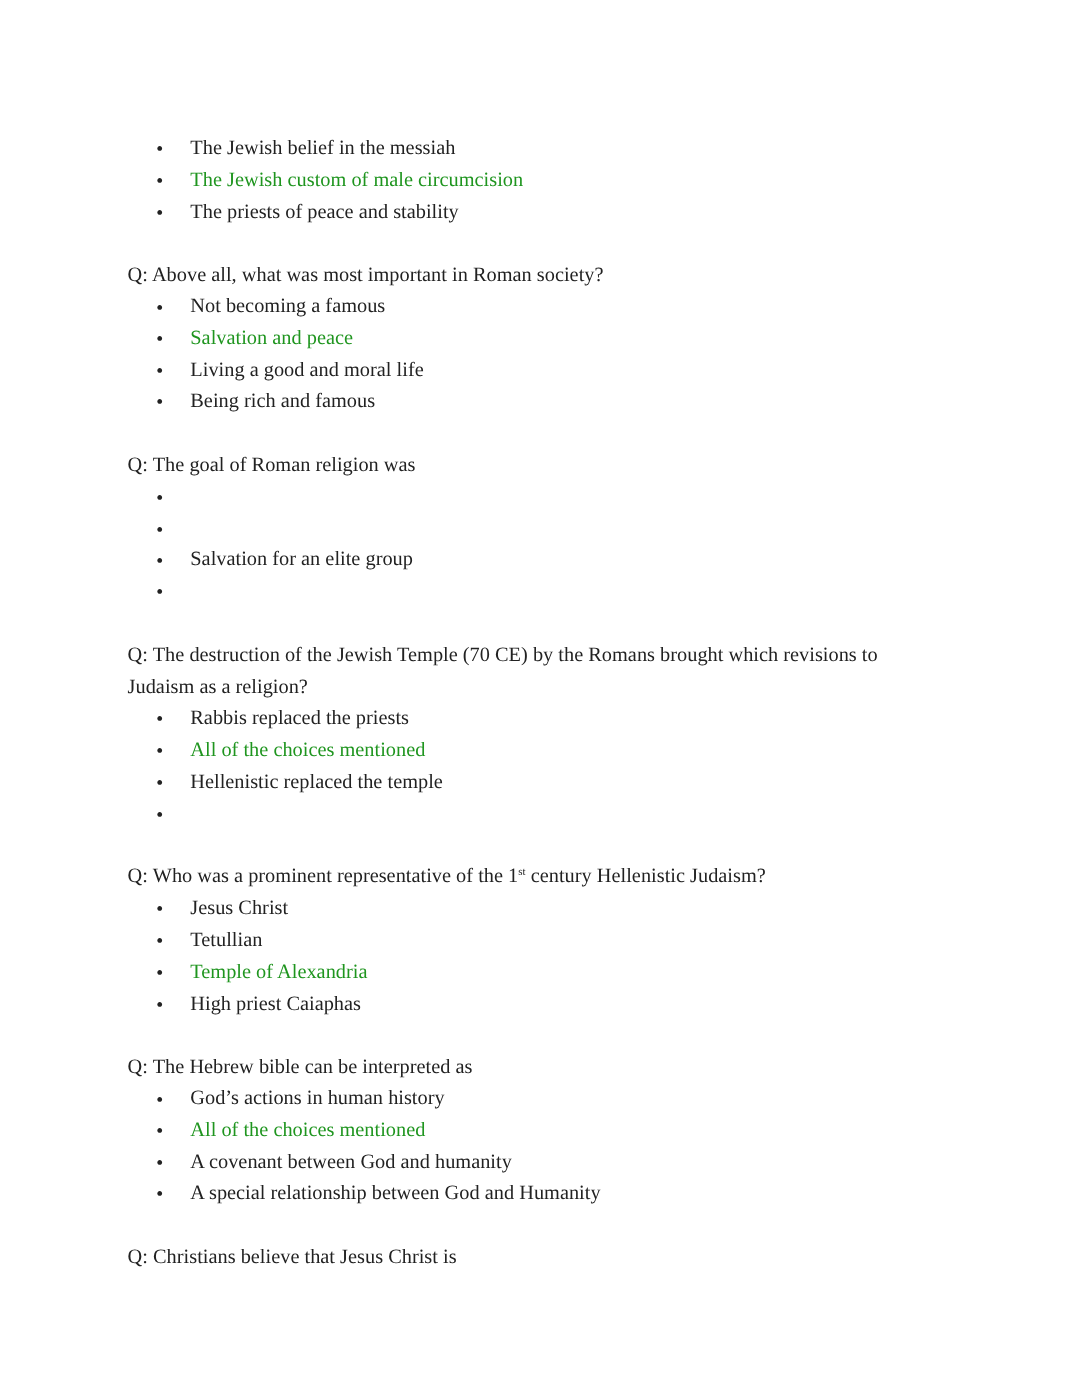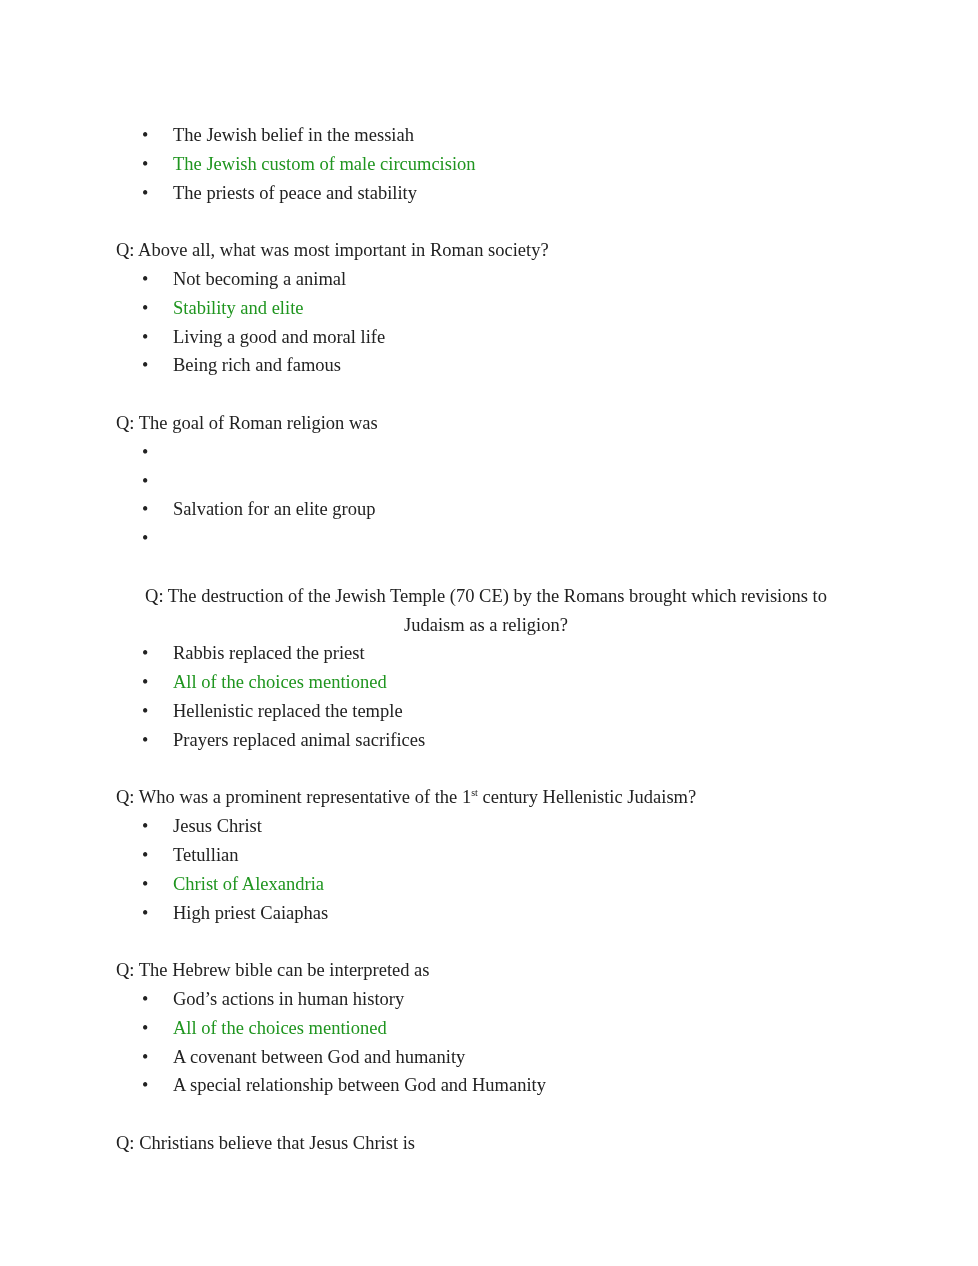--- a/index.html
+++ b/index.html
@@ -6,59 +6,59 @@
   body { width: 978px; height: 1266px; position: relative; overflow: hidden;
          font-family: "Liberation Serif", "DejaVu Serif", serif; font-size: 18.5px; color: #222222; }
   .page { position: absolute; left: 116px; top: 121px; width: 740px; }
   .line { height: 28.8px; line-height: 28.8px; white-space: nowrap; }
   .question { }
   .blank { height: 28.8px; }
   .opt { position: relative; padding-left: 57px; }
   .opt .bullet { position: absolute; left: 26px; top: 0; font-size: 18px; }
   .correct { color: #1f951f; }
   sup { font-size: 10px; vertical-align: 7px; line-height: 0; }
-  .wrap { white-space: normal; line-height: 28.8px; height: auto; text-align: center; }
+  .wrap { white-space: normal; line-height: 28.8px; height: auto; }
 </style>
 </head>
 <body>
 
 <div class="page">
 
   <div>
     <div class="line opt"><span class="bullet">•</span><span>The Jewish belief in the messiah</span></div>
     <div class="line opt correct"><span class="bullet" style="color:#222">•</span><span>The Jewish custom of male circumcision</span></div>
     <div class="line opt"><span class="bullet">•</span><span>The priests of peace and stability</span></div>
   </div>
   <div class="blank"></div>
 
   <div class="line question">Q: Above all, what was most important in Roman society?</div>
-  <div class="line opt"><span class="bullet">•</span><span>Not becoming a animal</span></div>
-  <div class="line opt correct"><span class="bullet" style="color:#222">•</span><span>Stability and elite</span></div>
+  <div class="line opt"><span class="bullet">•</span><span>Not becoming a famous</span></div>
+  <div class="line opt correct"><span class="bullet" style="color:#222">•</span><span>Salvation and peace</span></div>
   <div class="line opt"><span class="bullet">•</span><span>Living a good and moral life</span></div>
   <div class="line opt"><span class="bullet">•</span><span>Being rich and famous</span></div>
   <div class="blank"></div>
 
   <div class="line question">Q: The goal of Roman religion was</div>
   <div class="line opt correct"><span class="bullet" style="color:#222">•</span></div>
   <div class="line opt"><span class="bullet">•</span></div>
   <div class="line opt"><span class="bullet">•</span><span>Salvation for an elite group</span></div>
   <div class="line opt"><span class="bullet">•</span></div>
   <div class="blank"></div>
 
   <div class="line question wrap">Q: The destruction of the Jewish Temple (70 CE) by the Romans brought which revisions to Judaism as a religion?</div>
-  <div class="line opt"><span class="bullet">•</span><span>Rabbis replaced the priest</span></div>
+  <div class="line opt"><span class="bullet">•</span><span>Rabbis replaced the priests</span></div>
   <div class="line opt correct"><span class="bullet" style="color:#222">•</span><span>All of the choices mentioned</span></div>
   <div class="line opt"><span class="bullet">•</span><span>Hellenistic replaced the temple</span></div>
-  <div class="line opt"><span class="bullet">•</span><span>Prayers replaced animal sacrifices</span></div>
+  <div class="line opt"><span class="bullet">•</span></div>
   <div class="blank"></div>
 
   <div class="line question"><span>Q: Who was a prominent representative of the 1</span><sup>st</sup><span> century Hellenistic Judaism?</span></div>
   <div class="line opt"><span class="bullet">•</span><span>Jesus Christ</span></div>
   <div class="line opt"><span class="bullet">•</span><span>Tetullian</span></div>
-  <div class="line opt correct"><span class="bullet" style="color:#222">•</span><span>Christ of Alexandria</span></div>
+  <div class="line opt correct"><span class="bullet" style="color:#222">•</span><span>Temple of Alexandria</span></div>
   <div class="line opt"><span class="bullet">•</span><span>High priest Caiaphas</span></div>
   <div class="blank"></div>
 
   <div class="line question">Q: The Hebrew bible can be interpreted as</div>
   <div class="line opt"><span class="bullet">•</span><span>God’s actions in human history</span></div>
   <div class="line opt correct"><span class="bullet" style="color:#222">•</span><span>All of the choices mentioned</span></div>
   <div class="line opt"><span class="bullet">•</span><span>A covenant between God and humanity</span></div>
   <div class="line opt"><span class="bullet">•</span><span>A special relationship between God and Humanity</span></div>
   <div class="blank"></div>
 

